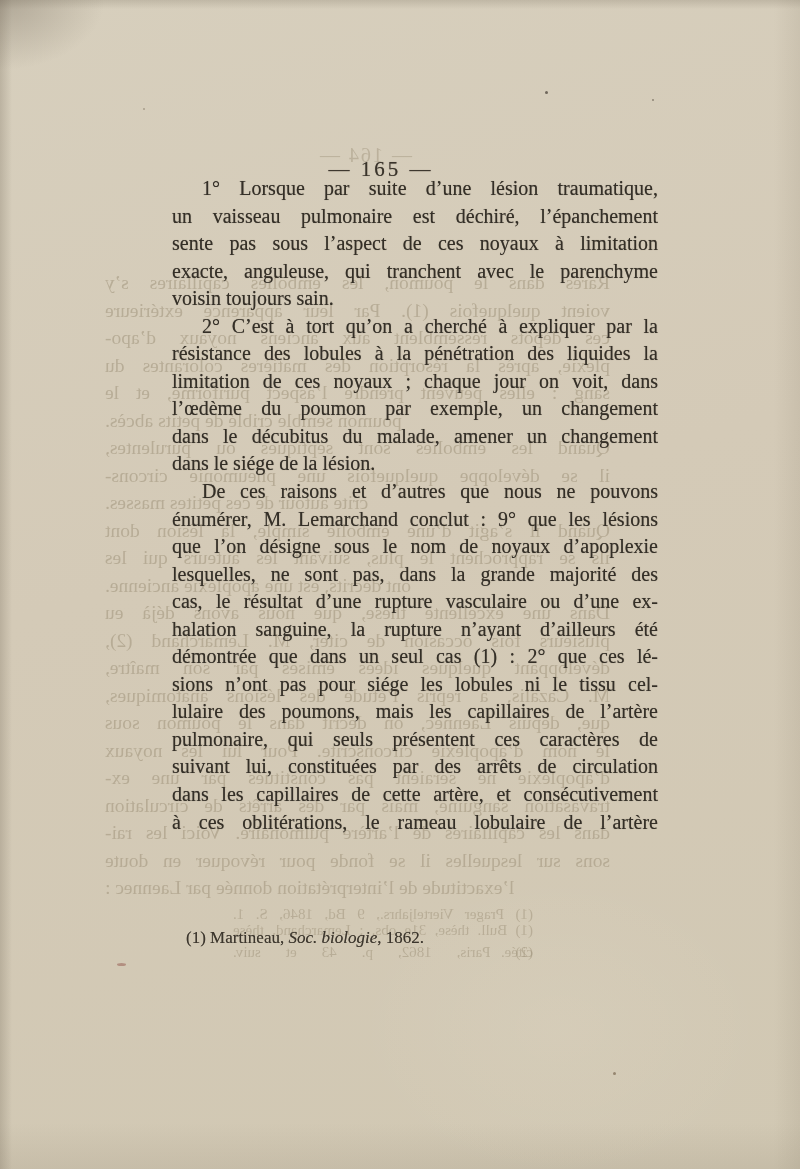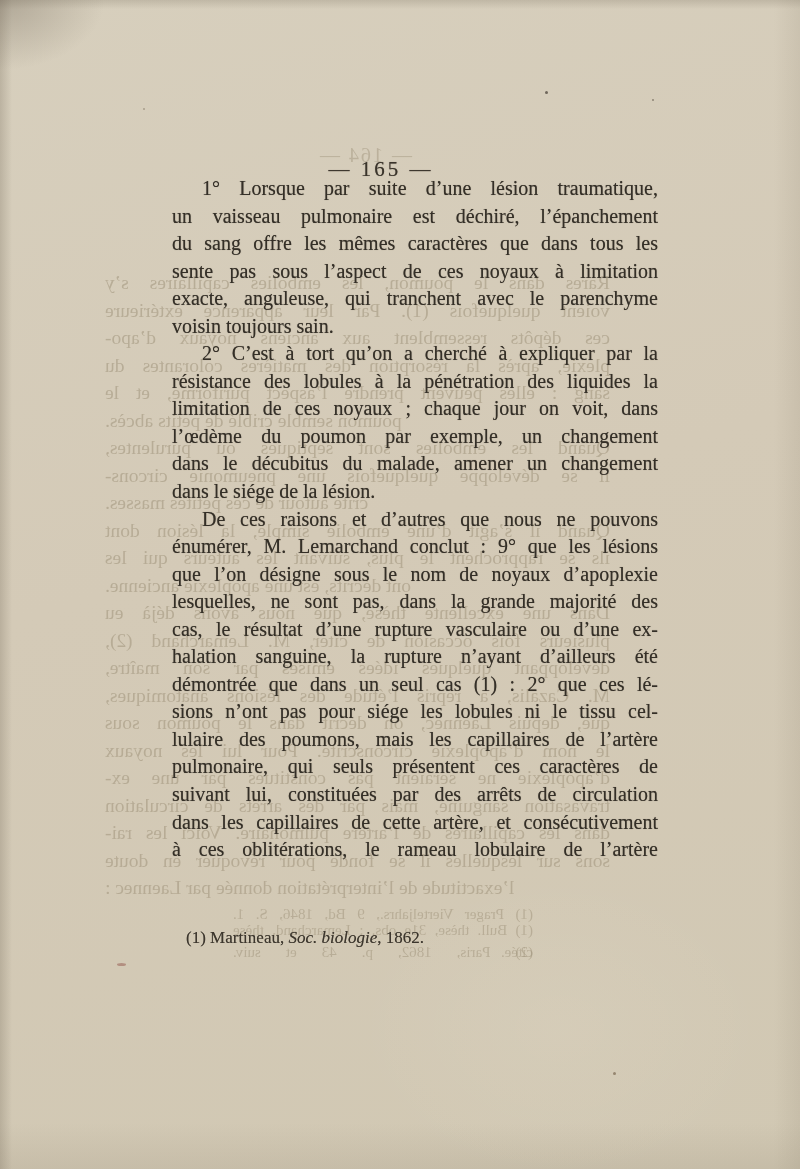--- a/index.html
+++ b/index.html
@@ -88,21 +88,20 @@
       <div class="gline fn" style="top: 941px;">(2) Paris, 1862, p. 43 et suiv.</div>
     </div>
   <span class="ghost-folio">— 164 —</span>
 
   <div class="folio">— 165 —</div>
 
   <div class="body-text">
       <div>
         <div class="tline indent just">1° Lorsque par suite d’une lésion traumatique,</div>
         <div class="tline just">un vaisseau pulmonaire est déchiré, l’épanchement</div>
-        <div class="tline just">du sang offre les mêmes caractères que dans tous les</div>
         <div class="tline just">sente pas sous l’aspect de ces noyaux à limitation</div>
         <div class="tline just">exacte, anguleuse, qui tranchent avec le parenchyme</div>
         <div class="tline">voisin toujours sain.</div>
       </div>
       <div>
         <div class="tline indent just">2° C’est à tort qu’on a cherché à expliquer par la</div>
         <div class="tline just">résistance des lobules à la pénétration des liquides la</div>
         <div class="tline just">limitation de ces noyaux ; chaque jour on voit, dans</div>
         <div class="tline just">l’œdème du poumon par exemple, un changement</div>
         <div class="tline just">dans le décubitus du malade, amener un changement</div>

